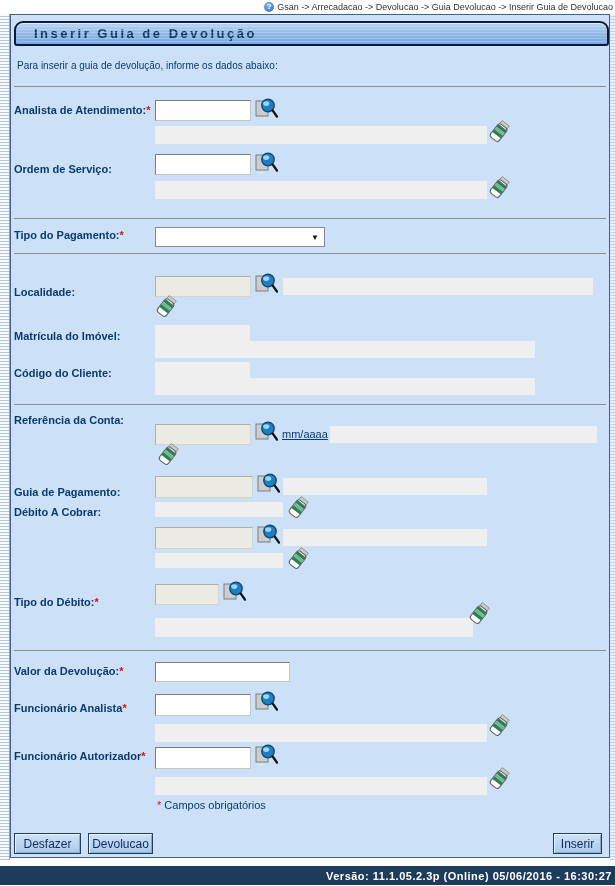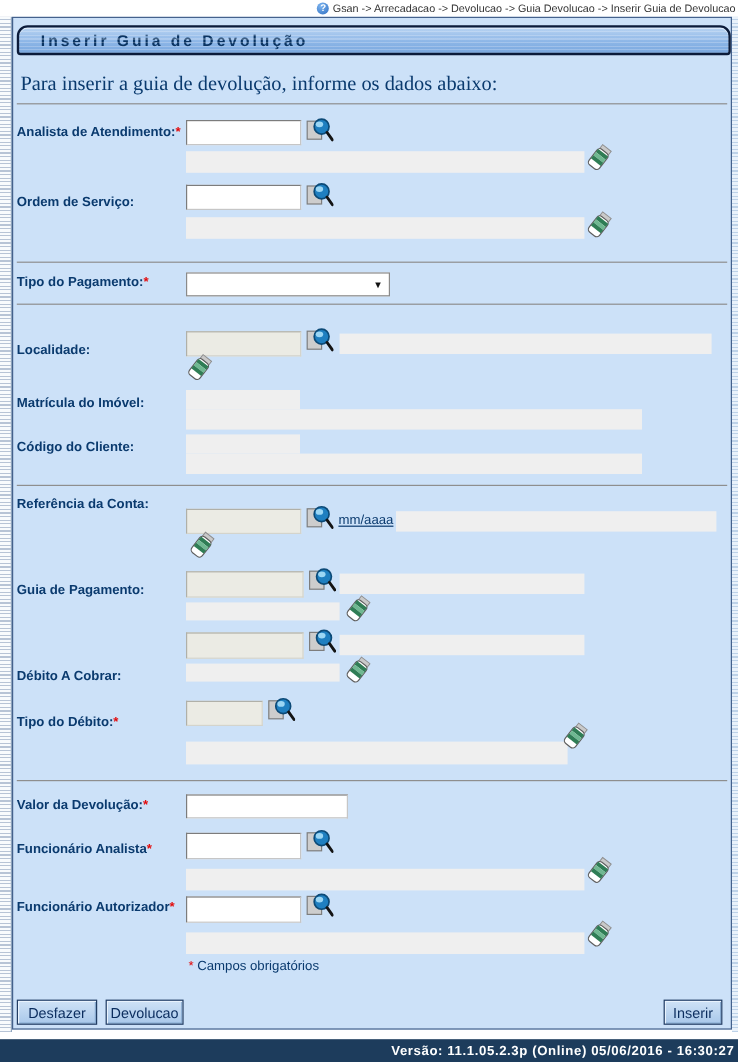--- a/index.html
+++ b/index.html
@@ -40,21 +40,21 @@
     background:linear-gradient(180deg,#b9d4f2 0%,#8db6e7 55%,#7aa8df 100%);
     box-shadow:inset 0 1px 0 #d8e8fa;
     display:flex; align-items:center; padding-left:18px;
   }
   .titlebar::before {
     content:""; position:absolute; inset:0; border-radius:7px 7px 2px 2px;
     background:repeating-linear-gradient(180deg,rgba(255,255,255,.22) 0 1px,transparent 1px 3px);
     pointer-events:none;
   }
   .titletxt { font-weight:bold; font-size:13px; letter-spacing:2.5px; color:#0a3463; }
-  .instruction { position:absolute; left:17px; top:60px; font-size:17px; color:#0a3a6e;font-family:Liberation Serif, serif; }
+  .instruction { position:absolute; left:17px; top:60px; font-size:10px; color:#0a3a6e; }
   .divider { position:absolute; left:14px; width:592px; height:0; border-top:1px solid #8e8e8e; }
   .lbl {
     position:absolute; left:14px; width:137px; font-weight:bold; font-size:11px;
     line-height:13px; color:#0a3a6e;
   }
   .req { color:#e30b0b; }
   .inp {
     position:absolute; height:21px; background:#fff;
     border:1px solid; border-color:#7c7c7c #c6c6c6 #c6c6c6 #7c7c7c;
     font-size:11px; padding:0 2px; font-family:"Liberation Sans",sans-serif;
@@ -190,21 +190,21 @@
   <input class="inp dis" style="left: 155px; top: 476px; width: 98px; height: 22px;" disabled="" value="">
   <svg class="icon" style="left:256px;top:472px" width="24" height="24" viewBox="0 0 24 24">
       <use href="#mag-sym"></use>
     </svg>
   <div class="ro" style="left:283px;top:478px;width:204px;height:17px"></div>
   <div class="ro" style="left:155px;top:502px;width:128px;height:15px"></div>
   <svg class="icon" style="left:287px;top:495px" width="22" height="26" viewBox="0 0 22 26">
       <use href="#erz-sym"></use>
     </svg>
 
-  <div class="lbl" style="top:558px"><span>Débito A Cobrar:</span></div>
+  <div class="lbl" style="top:506px"><span>Débito A Cobrar:</span></div>
   <input class="inp dis" style="left: 155px; top: 527px; width: 98px; height: 22px;" disabled="" value="">
   <svg class="icon" style="left:256px;top:523px" width="24" height="24" viewBox="0 0 24 24">
       <use href="#mag-sym"></use>
     </svg>
   <div class="ro" style="left:283px;top:529px;width:204px;height:17px"></div>
   <div class="ro" style="left:155px;top:553px;width:128px;height:15px"></div>
   <svg class="icon" style="left:287px;top:546px" width="22" height="26" viewBox="0 0 22 26">
       <use href="#erz-sym"></use>
     </svg>
 

